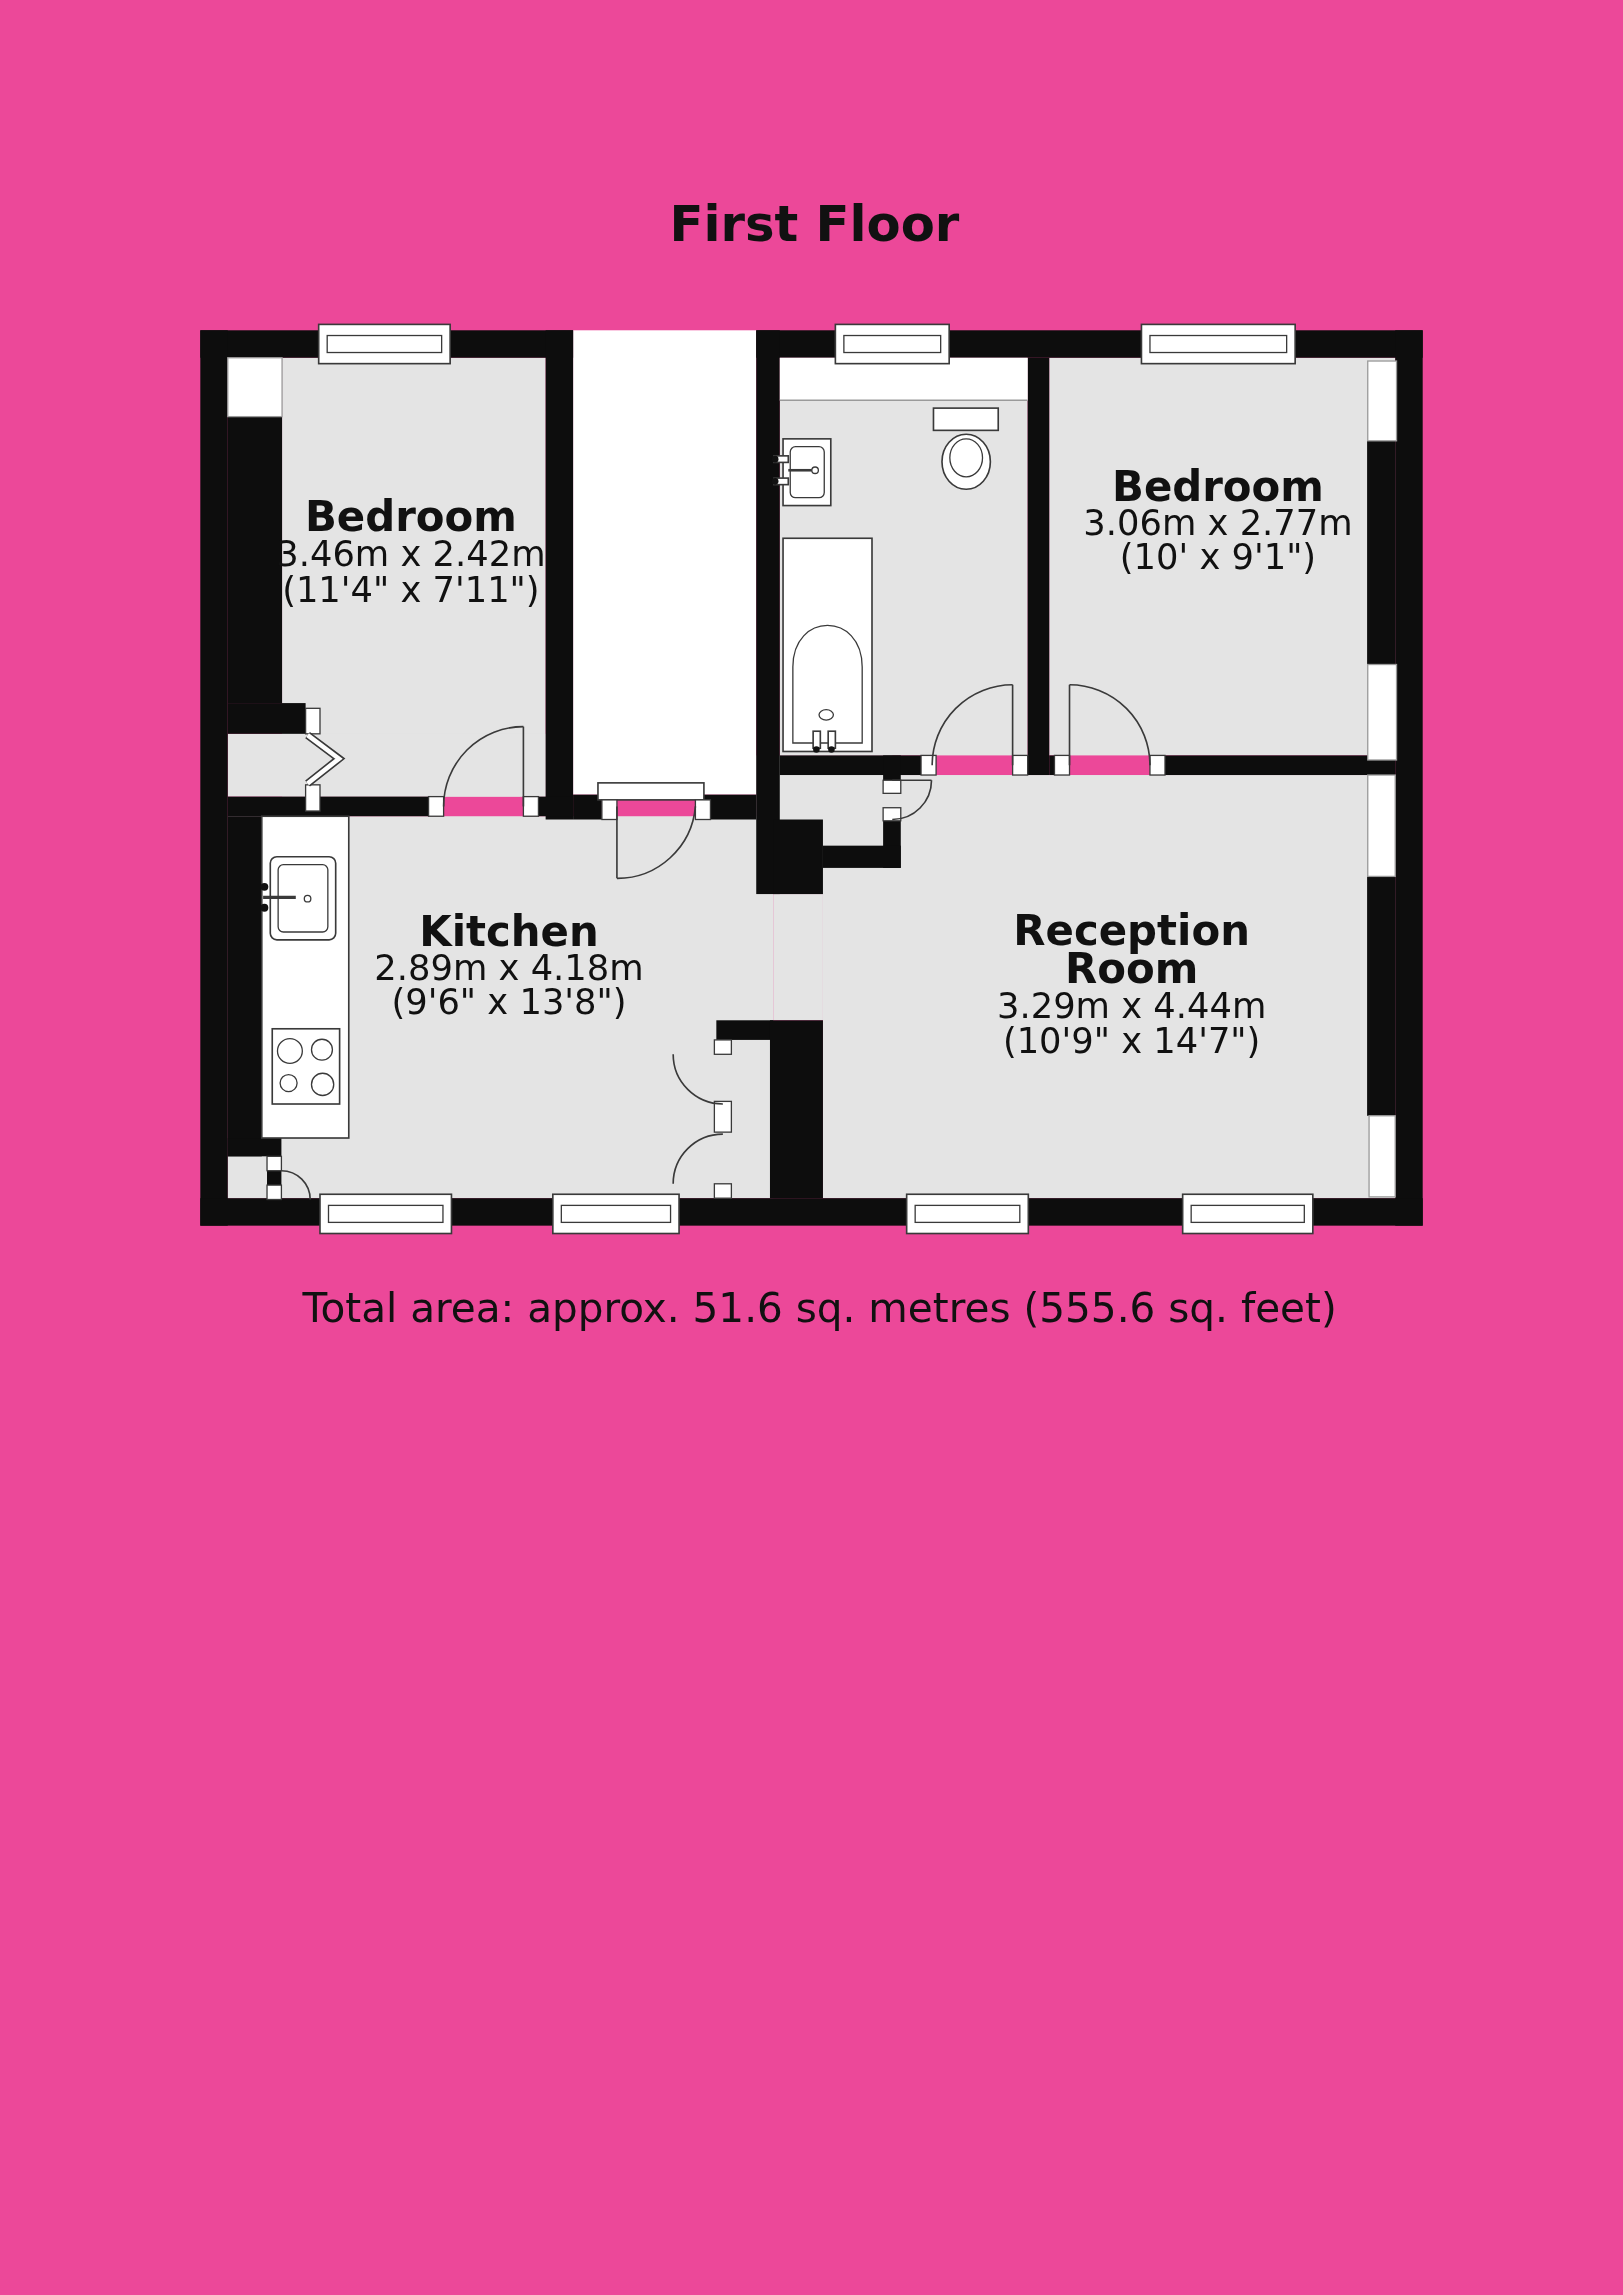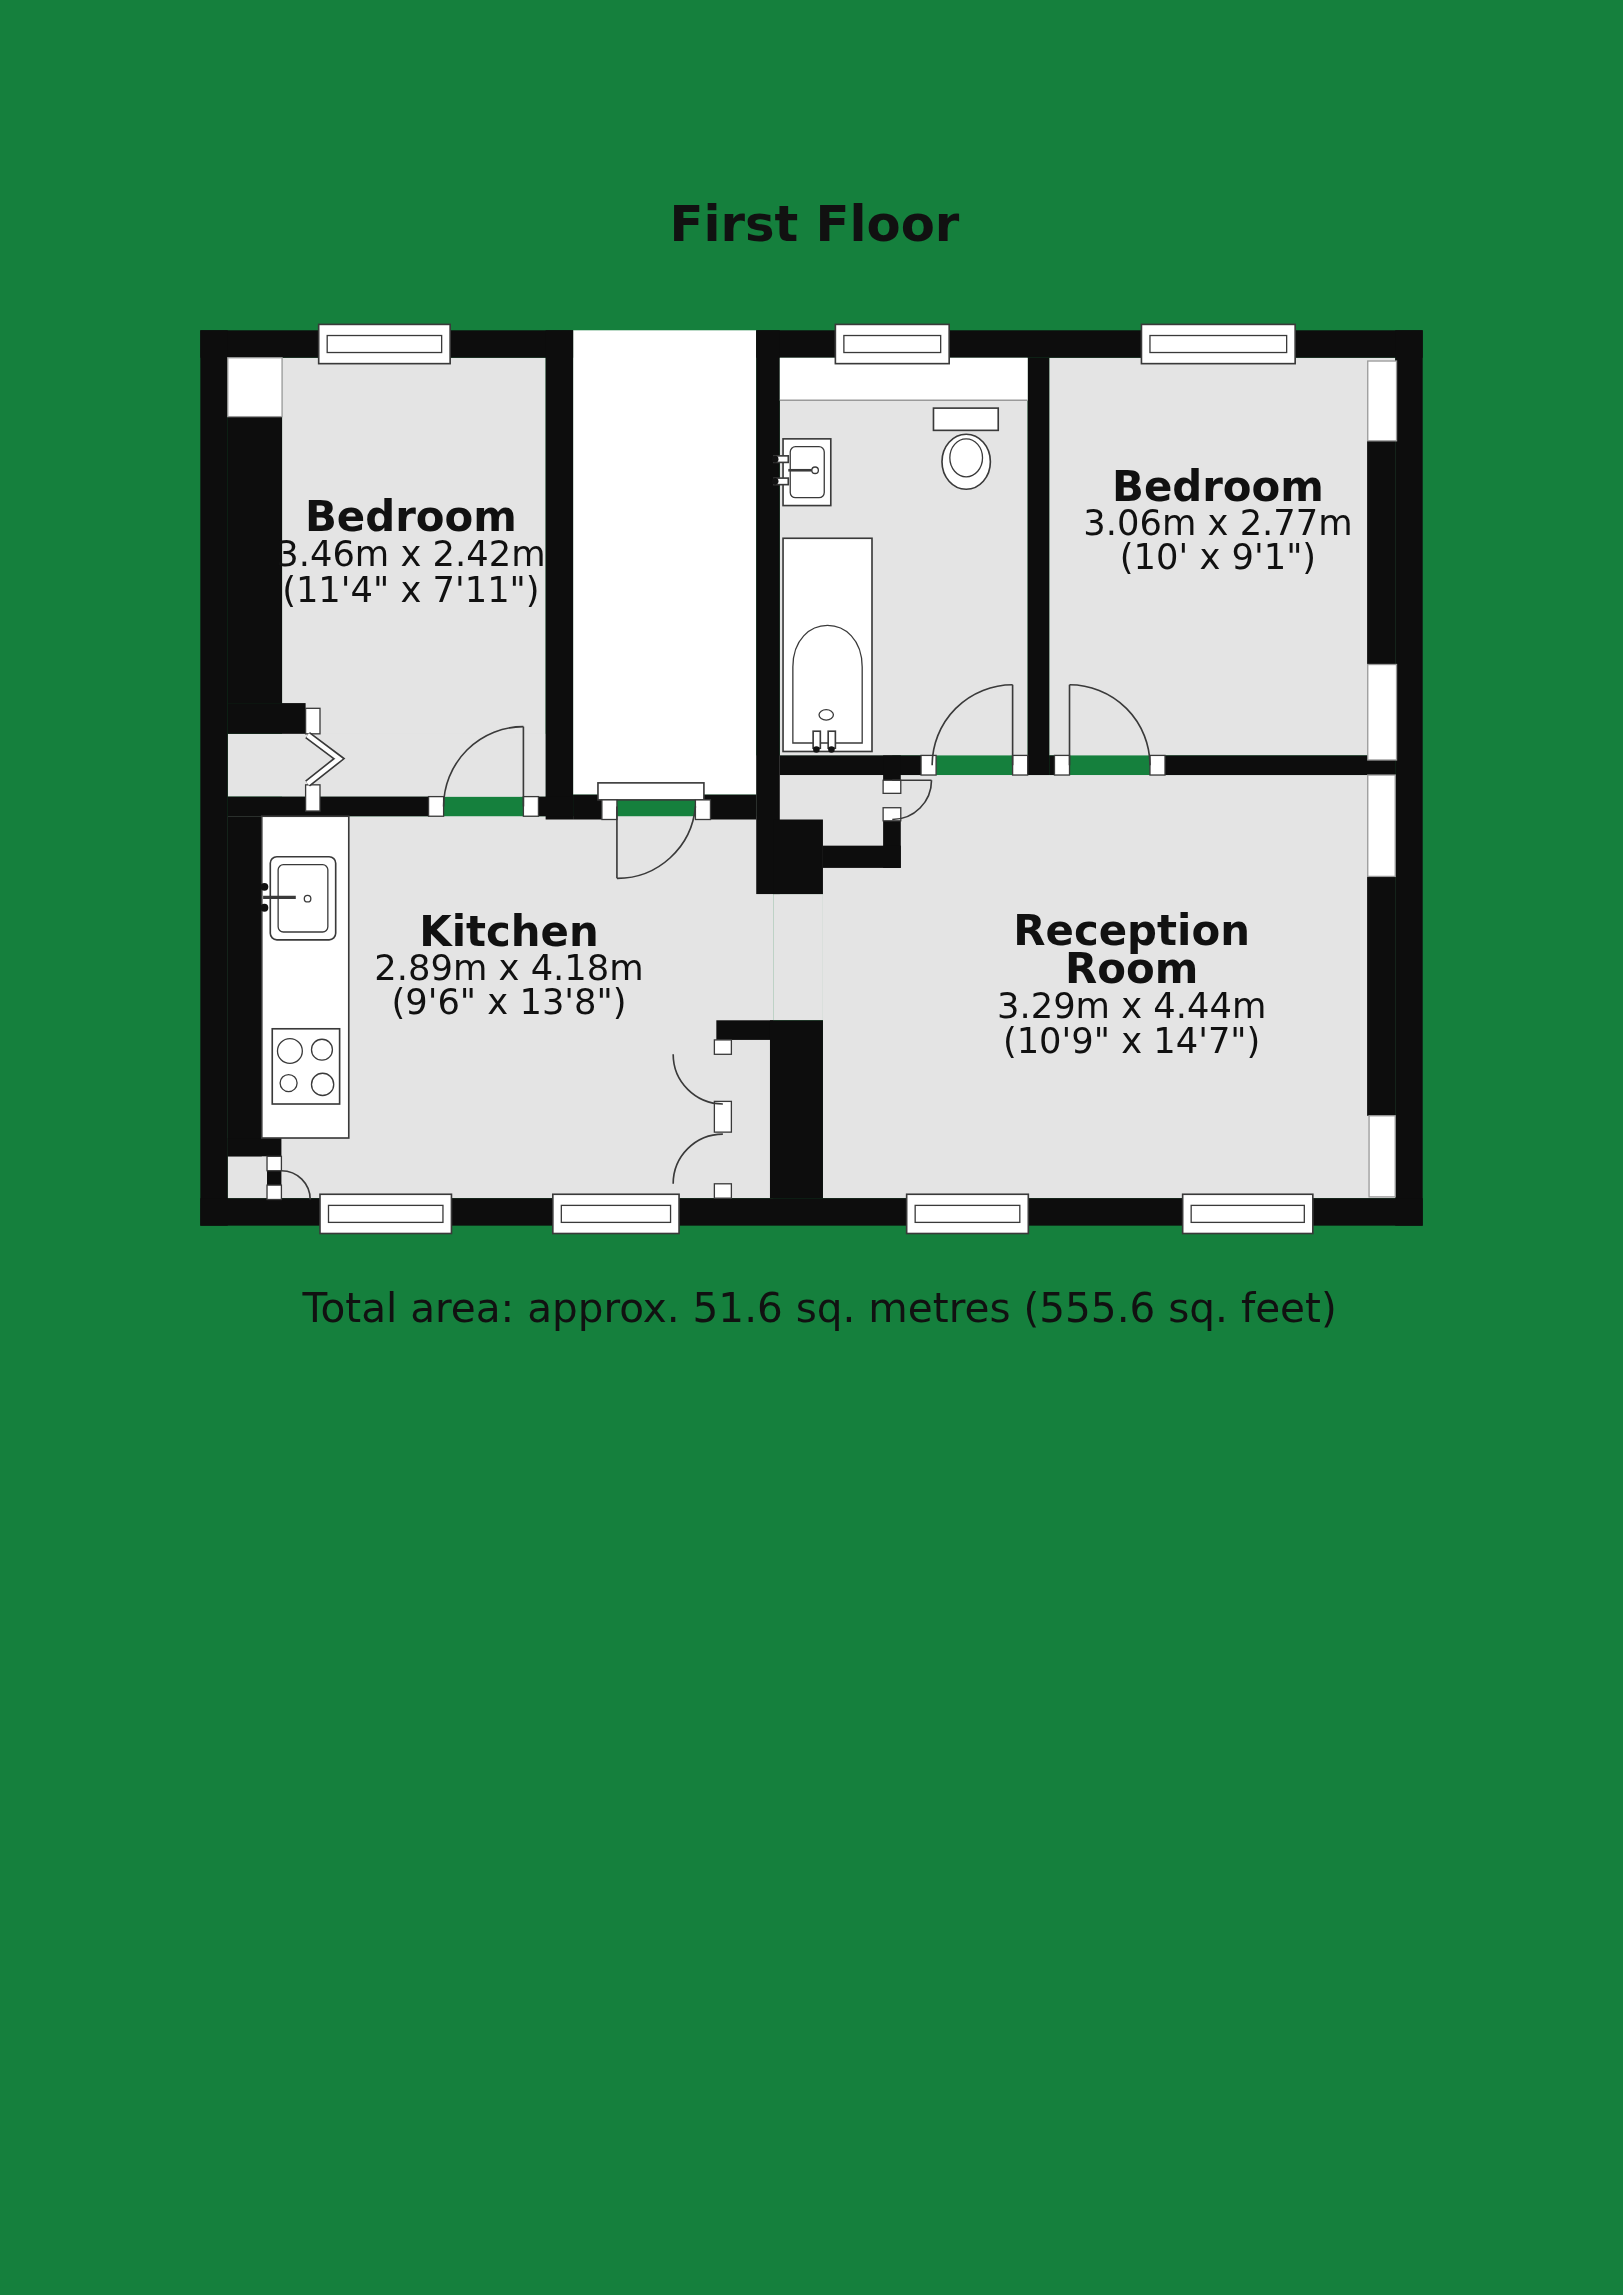--- a/index.html
+++ b/index.html
@@ -1,16 +1,16 @@
 <!DOCTYPE html>
 <html style="font-size:10.5px"><head>
 <meta charset="utf-8">
 <style>
   html,body{margin:0;padding:0;background:#ffffff;}
-  .page{position:relative;width:1623px;height:2295px;background:#15803d;overflow:hidden;
+  .page{position:relative;width:1623px;height:2295px;background:#ec4899;overflow:hidden;
         font-family:"DejaVu Sans","Liberation Sans",sans-serif;}
   svg{display:block}
   text{fill:#111;}
   .room-name{font-weight:700;font-size:64px;}
   .room-dim{font-size:54px;}
   .title{font-weight:700;font-size:76px;}
   .total{font-size:62px;}
   .wall{fill:#0d0d0d;stroke:none;}
   .roomfill{fill:#e4e4e4;stroke:none;}
   .whitefill{fill:#ffffff;}

